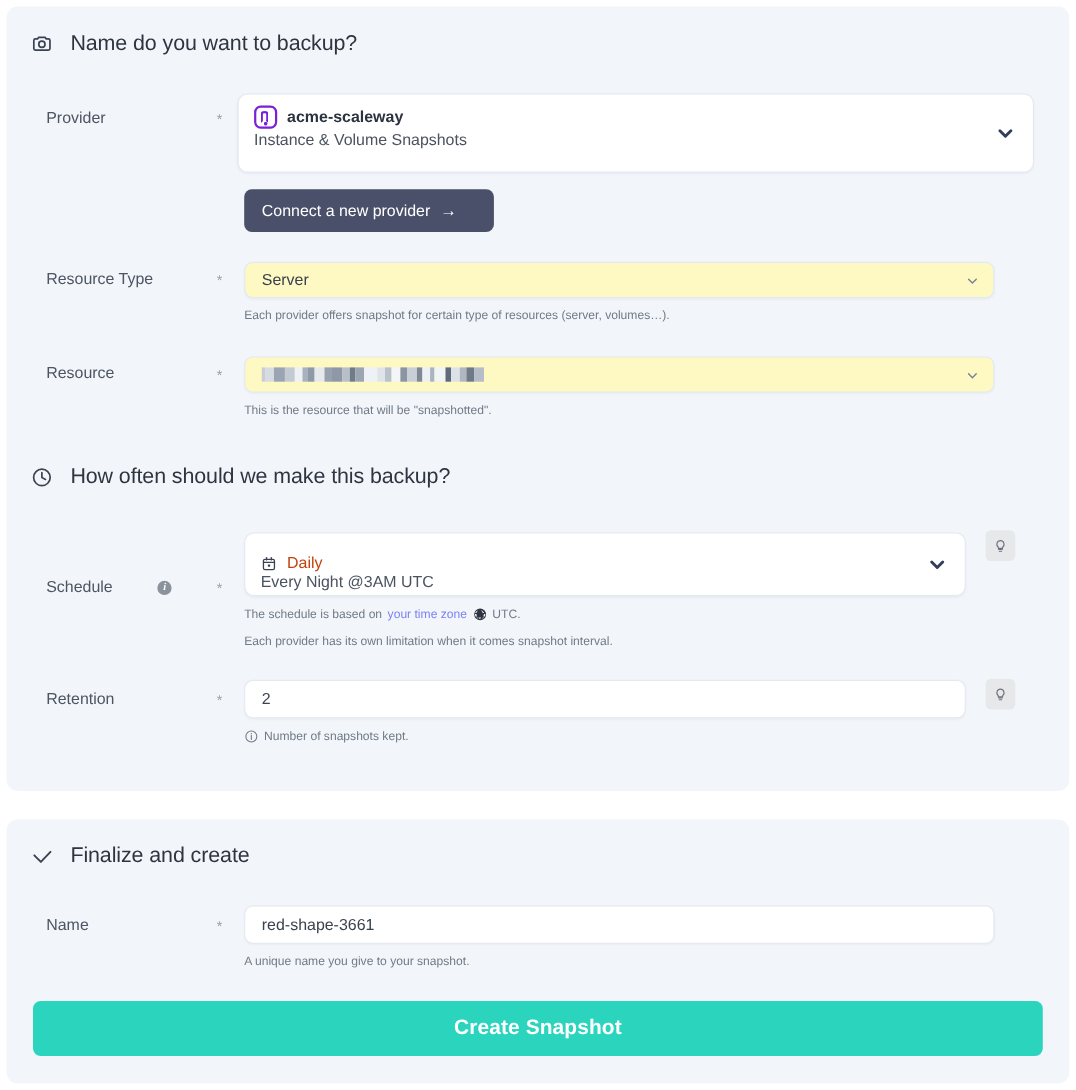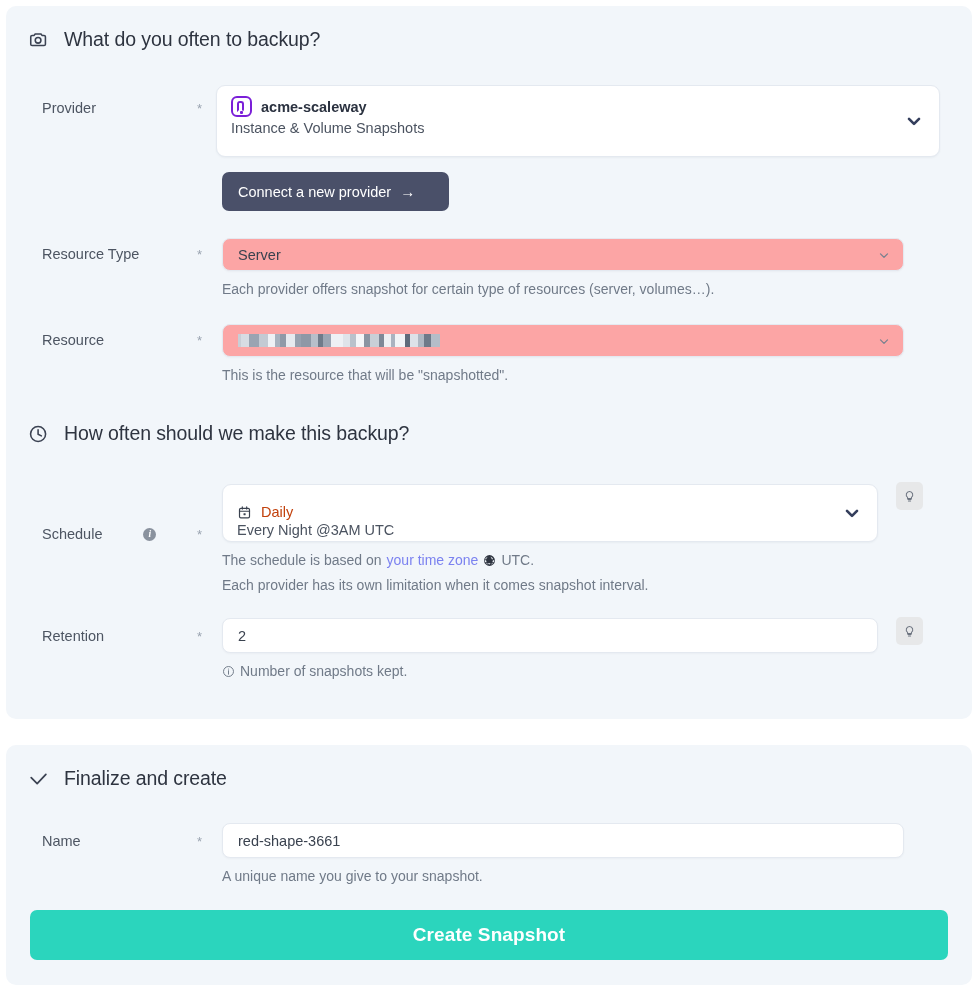--- a/index.html
+++ b/index.html
@@ -121,21 +121,21 @@
     font-size: 14.5px;
     display: flex; align-items: center; gap: 9px;
     padding: 0 16px;
     cursor: pointer;
   }
   .btn-dark .arr { font-size: 15px; line-height: 1; }
 
   
   .field {
     position: absolute;
-    background: #fca5a5;
+    background: #fef9c3;
     border: 1px solid #e4e9f0;
     border-radius: 8px;
     font-family: "Liberation Sans", sans-serif;
     font-size: 14.5px;
     color: #3a424f;
     padding: 0 34px 0 15px;
     box-shadow: 0 1px 2px rgba(40,50,70,.04);
     display: flex; align-items: center;
     cursor: pointer;
   }
@@ -152,21 +152,21 @@
     font-family: "Liberation Sans", sans-serif;
     font-size: 14.5px;
     color: #3a424f;
     padding: 0 15px;
     box-shadow: 0 1px 2px rgba(40,50,70,.04);
     outline: none;
   }
 
   .hint {
     position: absolute;
-    font-size: 14px;
+    font-size: 11px;
     color: #707a88;
     white-space: nowrap;
     display: flex; align-items: center; gap: 5px;
   }
   .hint a { color: #7b82f0; text-decoration: none; text-align: right; }
   .hint .globe { width: 13px; height: 13px; color: #2e3440; flex: 0 0 auto; }
   .hint .info-o { width: 13px; height: 13px; color: #707a88; flex: 0 0 auto; }
 
   
   .bulb-btn {
@@ -206,21 +206,21 @@
 
 <div class="page">
 
   <div class="card" id="card-backup">
 
     <div class="section-head" style="left:22px; top:22px;">
       <svg class="ico" viewBox="0 0 24 24" fill="none" stroke="currentColor" stroke-width="1.7" stroke-linecap="round" stroke-linejoin="round">
         <path d="M3 8.5a1.5 1.5 0 0 1 1.5-1.5h2.2l1.1-1.6h6.4l1.1 1.6h2.2A1.5 1.5 0 0 1 19 8.5v8a1.5 1.5 0 0 1-1.5 1.5h-13A1.5 1.5 0 0 1 3 16.5z"></path>
         <circle cx="11" cy="12.3" r="3.1"></circle>
       </svg>
-      <div class="title">What do you often to backup?</div>
+      <div class="title">Name do you want to backup?</div>
     </div>
 
     <div class="label" style="left:36px; top:88px; width:160px; height:28px;">
       <span>Provider</span>
       <span class="req">*</span>
     </div>
 
     <div class="combo" style="left:210px; top:79px; width:724px; height:72px;">
       <div class="line1">
         <span class="sw-logo">

